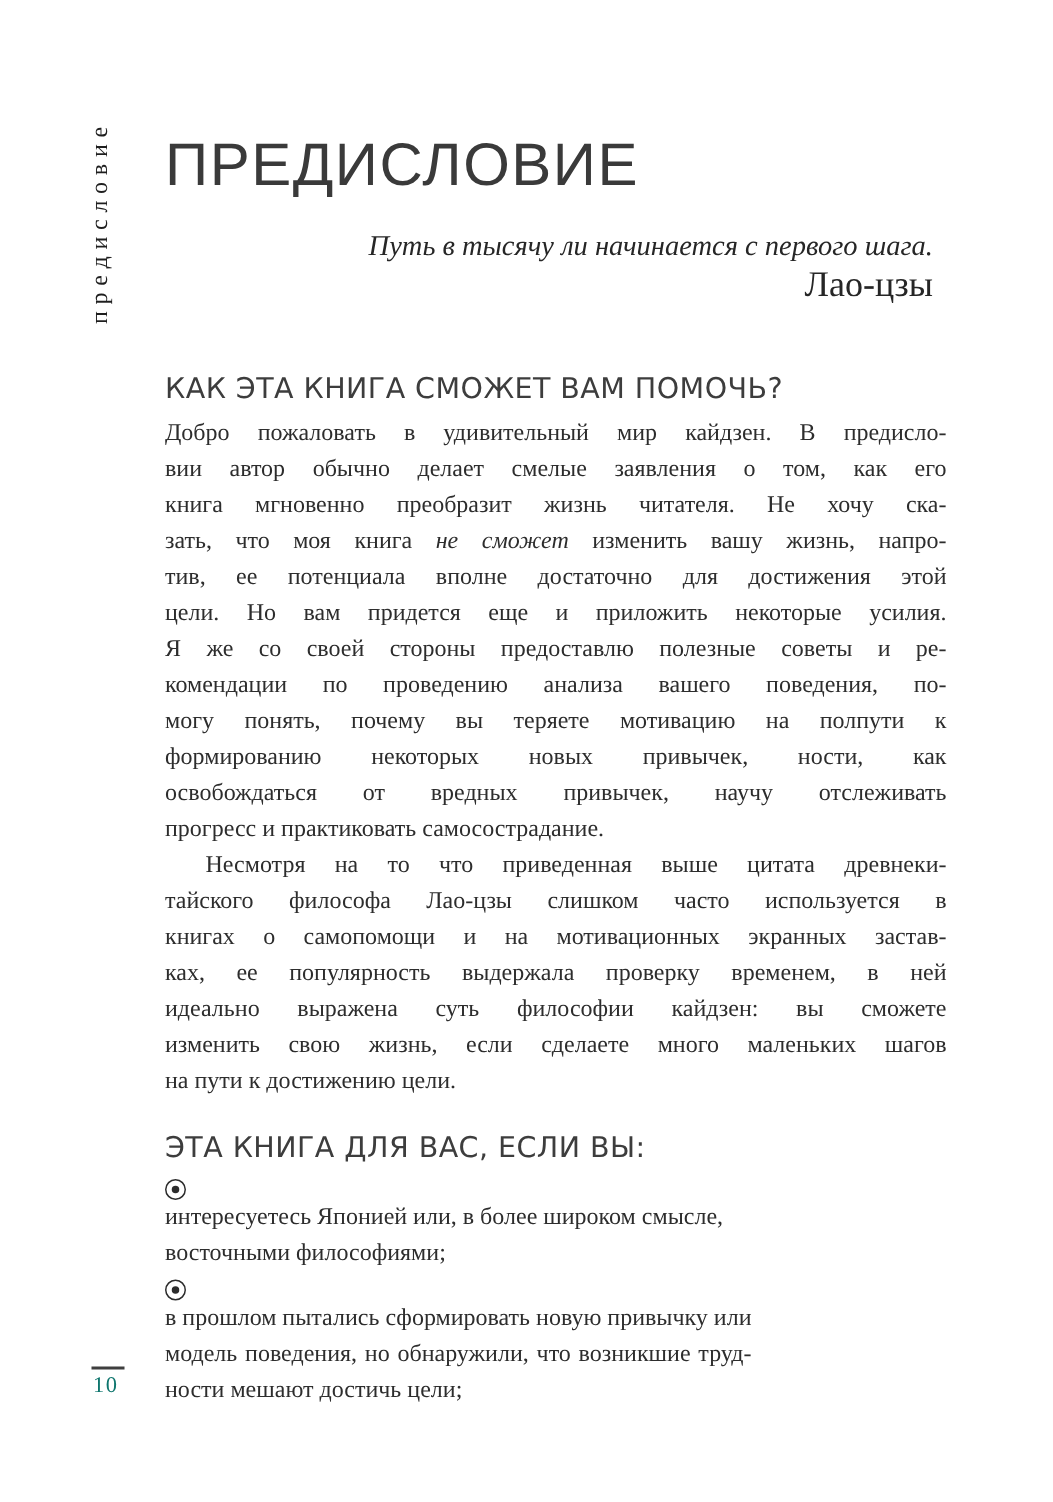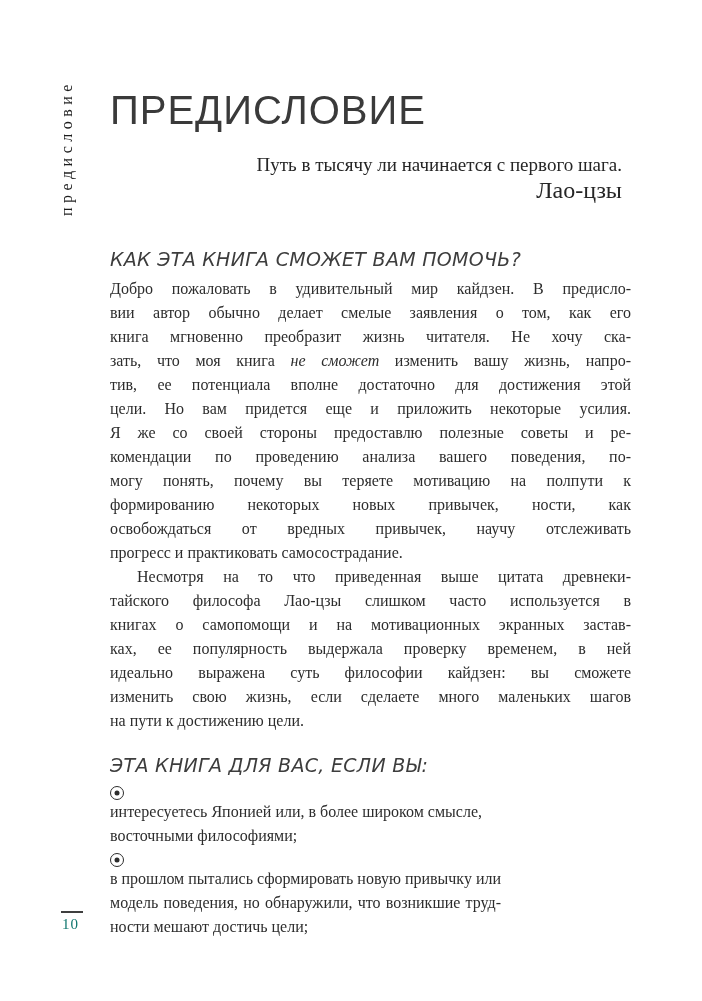--- a/index.html
+++ b/index.html
@@ -35,31 +35,30 @@
     color: #3a3a3a;
     white-space: nowrap;
   }
   .epigraph {
     position: absolute;
     top: 153px; left: 0; right: 0;
     text-align: right;
     padding-right: 9px;
     box-sizing: border-box;
   }
-  .epigraph .quote { font-size: 19px; line-height: 24px; color: #262626; }
+  .epigraph .quote { font-style: italic; font-size: 19px; line-height: 24px; color: #262626; }
   .epigraph .author { font-size: 24px; line-height: 26px; color: #262626; }
   .h-sans {
     position: absolute; left: 0;
     font-family: "DejaVu Sans", sans-serif;
     font-weight: 500;
     font-size: 19px;
     letter-spacing: 0.3px;
     color: #3d3d3d;
     white-space: nowrap;
-    font-style: italic;
   }
   .h1 { top: 248px; }
   .h2 { top: 754px; }
   .body-text { position: absolute; top: 277px; left: 0; width: 521px; }
   .line {
     font-size: 16px;
     line-height: 24px;
     text-align: justify;
     text-align-last: justify;
     color: #2d2d2d;

